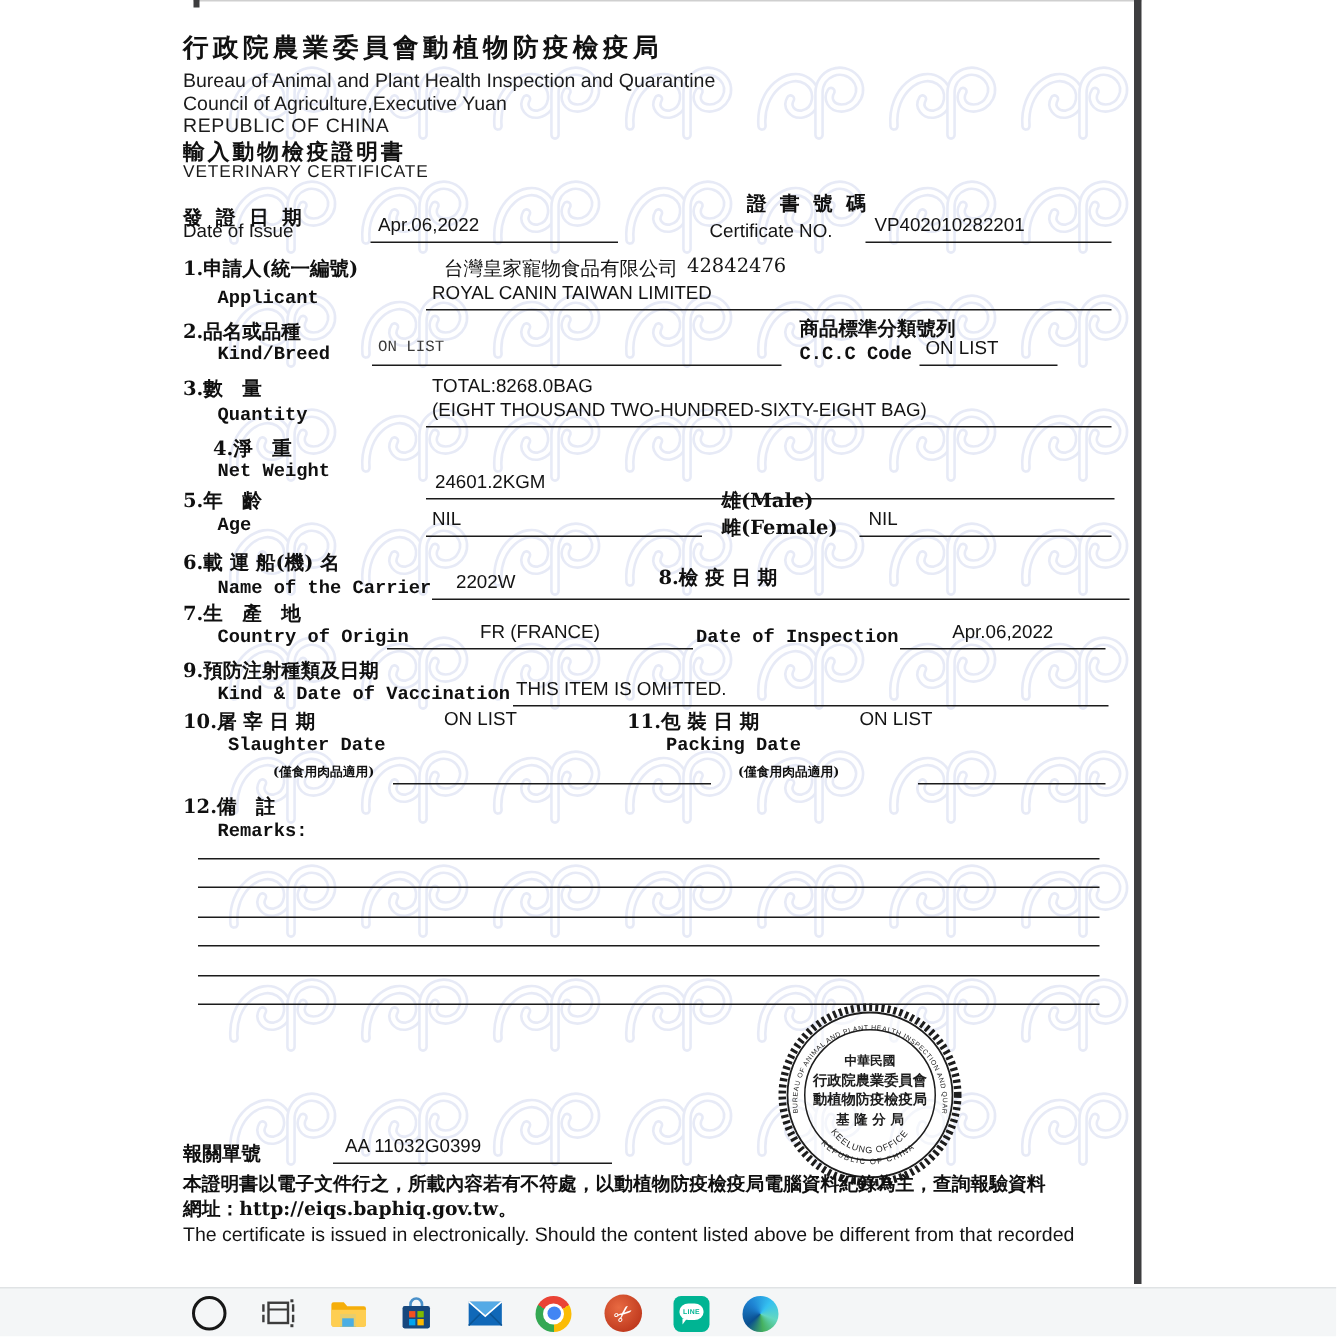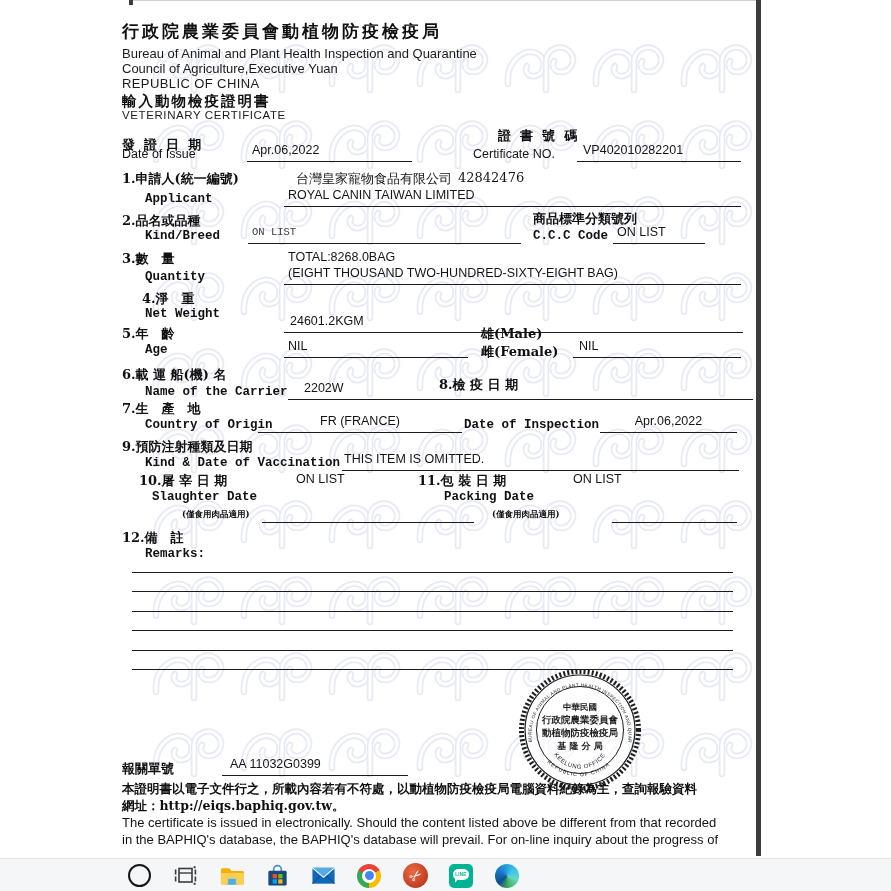--- a/index.html
+++ b/index.html
@@ -531,21 +531,21 @@
   <div class="abs lblzh" style="left:415px;top:376px;margin-left:24px;">8.檢 疫 日 期</div>
   <div class="abs lblen" style="left:145px;top:418px;">Country of Origin</div>
   <div class="abs u val" style="left:258px;top:414px;width:204px;height:18px;text-align:center;">FR (FRANCE)</div>
   <div class="abs lblen" style="left:464px;top:418px;">Date of Inspection</div>
   <div class="abs u val" style="left:600px;top:414px;width:137px;height:18px;text-align:center;">Apr.06,2022</div>
 
   <div class="abs lblzh" style="left:122px;top:438px;">9.預防注射種類及日期</div>
   <div class="abs lblen" style="left:145px;top:456px;">Kind &amp; Date of Vaccination</div>
   <div class="abs u val" style="left:342px;top:452px;width:395px;height:18px;padding-left:2px;">THIS ITEM IS OMITTED.</div>
 
-  <div class="abs lblzh" style="left:122px;top:472px;margin-left:17px;">10.屠 宰 日 期</div>
+  <div class="abs lblzh" style="left:122px;top:472px;">10.屠 宰 日 期</div>
   <div class="abs val" style="left:296px;top:472px;">ON LIST</div>
   <div class="abs lblzh" style="left:418px;top:472px;">11.包 裝 日 期</div>
   <div class="abs val" style="left:573px;top:472px;">ON LIST</div>
   <div class="abs lblen" style="left:152px;top:490px;">Slaughter Date</div>
   <div class="abs lblen" style="left:444px;top:490px;">Packing Date</div>
   <div class="abs note" style="left:182px;top:509px;">(僅食用肉品適用)</div>
   <div class="uline" style="left:262px;top:504px;width:212px;height:18px;"></div>
   <div class="abs note" style="left:492px;top:509px;">(僅食用肉品適用)</div>
   <div class="uline" style="left:612px;top:504px;width:125px;height:18px;"></div>
 
@@ -583,21 +583,20 @@
       <textPath href="#arcKeelung" startOffset="4">KEELUNG OFFICE</textPath>
     </text>
   </svg>
 
   <div class="abs lblzh" style="left:122px;top:760px;">報關單號</div>
   <div class="abs u val" style="left:222px;top:757px;width:178px;height:18px;padding-left:8px;">AA 11032G0399</div>
 
   <div class="abs lblzh" style="left:122px;top:781px;font-size:12.5px;">本證明書以電子文件行之，所載內容若有不符處，以動植物防疫檢疫局電腦資料紀錄為主，查詢報驗資料</div>
   <div class="abs lblzh" style="left:122px;top:798px;font-size:12.5px;">網址：http://eiqs.baphiq.gov.tw。</div>
   <div class="abs val" style="left:122px;top:815px;font-size:13px;">The certificate is issued in electronically. Should the content listed above be different from that recorded</div>
-  <div class="abs val" style="left:122px;top:832px;font-size:13px;">in the BAPHIQ's database, the BAPHIQ's database will prevail. For on-line inquiry about the progress of</div>
 
   <div id="taskbar">
     <div class="tbtn">
       <div class="ic">
           <div class="cortana-ring"></div>
         </div>
     </div>
     <div class="tbtn">
       <svg class="ic" viewBox="0 0 25 25">
         <rect x="6" y="5.5" width="13" height="13.5" fill="none" stroke="#3c3c3c" stroke-width="1.6"></rect>

